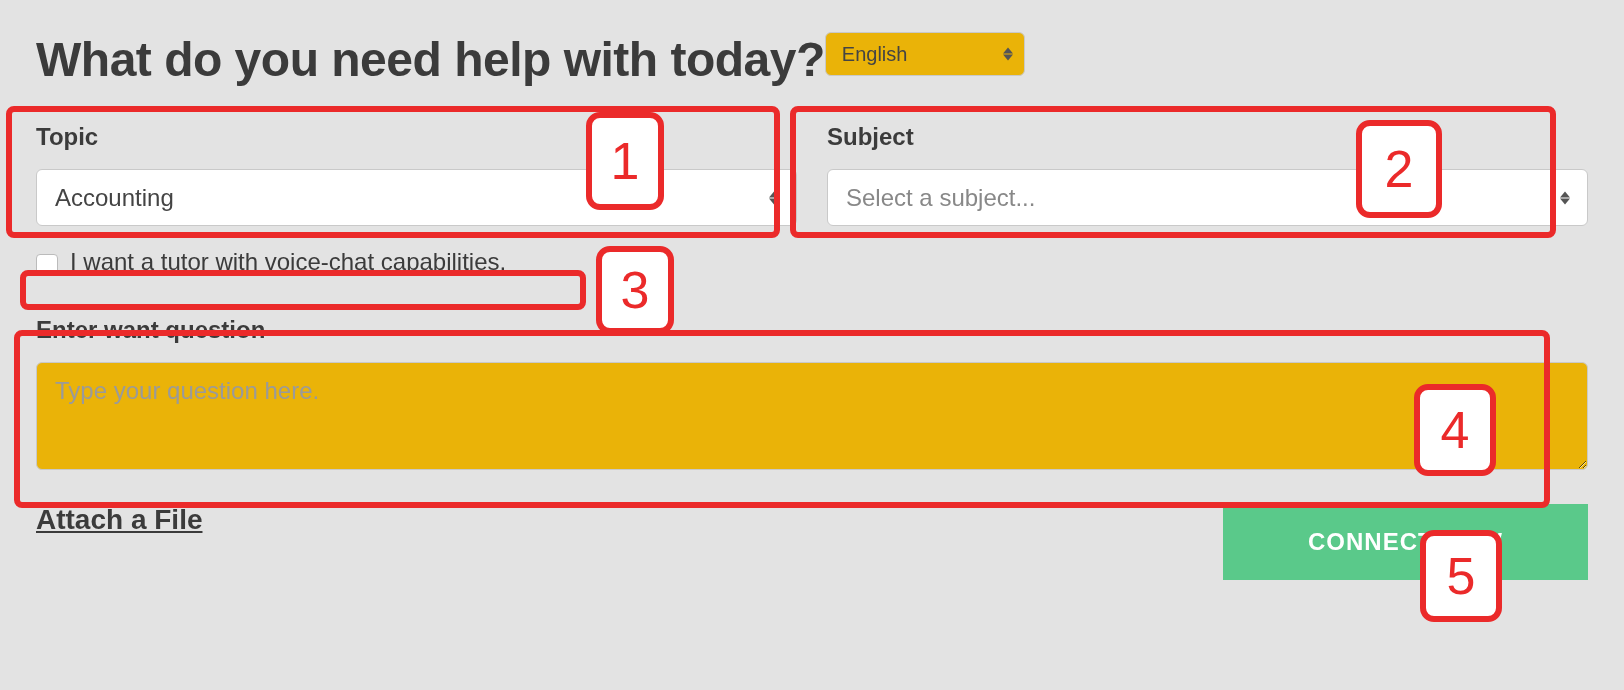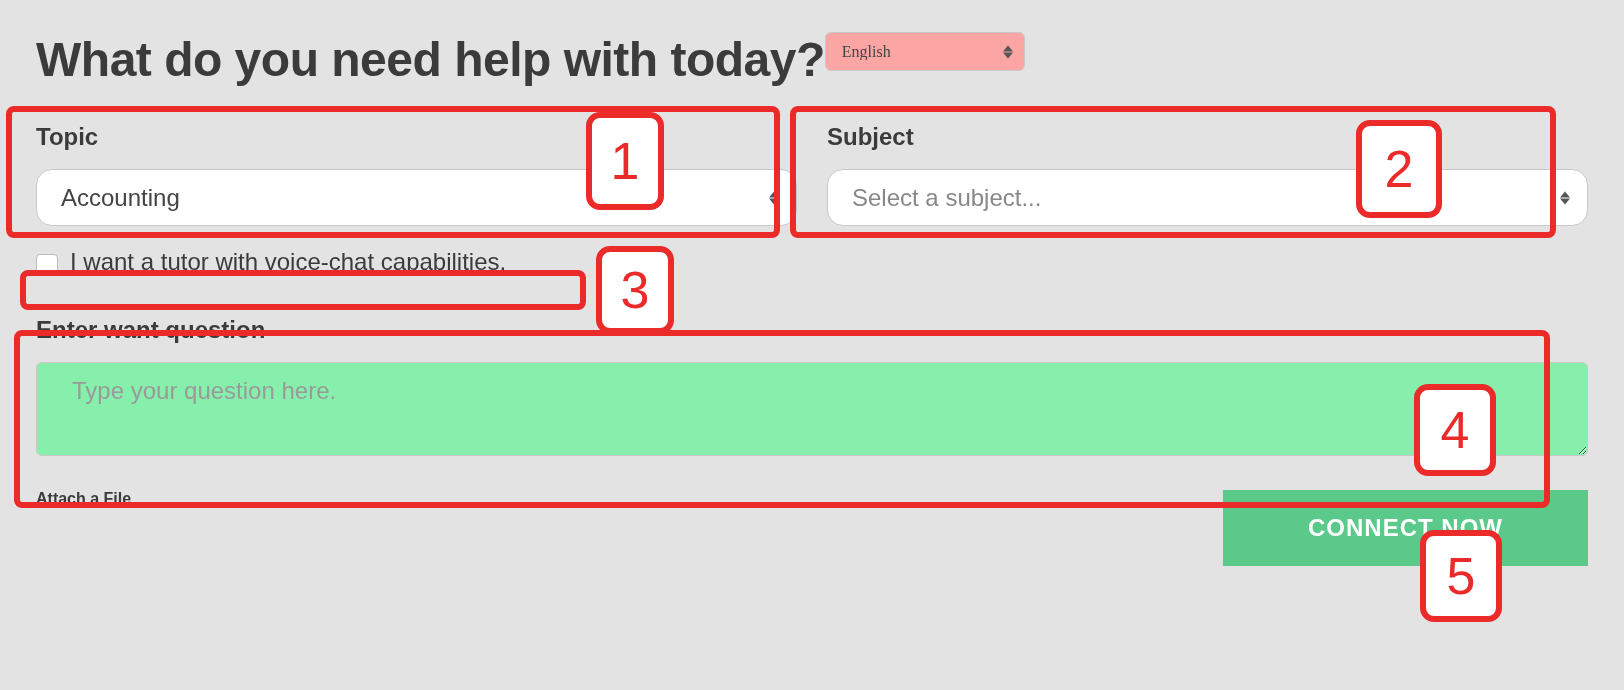--- a/index.html
+++ b/index.html
@@ -27,28 +27,27 @@
     font-weight: 700;
     color: #3b3b3b;
     letter-spacing: -0.5px;
   }
   .lang-select-wrap {
     position: relative;
   }
   .lang-select {
     appearance: none;
     -webkit-appearance: none;
-    background: #fca5a5;
+    background: #eab308;
     border: 1px solid #c9c9c9;
     border-radius: 6px;
-    font-size: 16px;
+    font-size: 20px;
     color: #444;
     padding: 10px 48px 10px 16px;
     min-width: 200px;
-    font-family: Liberation Serif, serif;
   }
   .caret-updown {
     position: absolute;
     right: 12px;
     top: 50%;
     transform: translateY(-50%);
     pointer-events: none;
     display: flex;
     flex-direction: column;
     gap: 1px;
@@ -94,24 +93,24 @@
     color: #3b3b3b;
     margin-bottom: 18px;
   }
   .select-wrap { position: relative; }
   .big-select {
     appearance: none;
     -webkit-appearance: none;
     width: 100%;
     background: #fff;
     border: 1px solid #c9c9c9;
-    border-radius: 16px;
+    border-radius: 6px;
     font-size: 24px;
     color: #444;
-    padding: 14px 50px 14px 24px;
+    padding: 14px 50px 14px 18px;
   }
   .big-select.placeholder { color: #888; }
 
   .checkbox-row {
     display: flex;
     align-items: flex-end;
     gap: 12px;
     font-size: 24px;
     color: #3b3b3b;
     margin-bottom: 40px;
@@ -121,39 +120,39 @@
     border: 1px solid #bbb;
     border-radius: 4px;
     background: #fff;
     appearance: none;
     cursor: pointer;
   }
 
   .question-block { margin-bottom: 30px; }
   .question-textarea {
     width: 100%;
-    height: 94px;
-    background: #86efac;
+    height: 108px;
+    background: #eab308;
     border: 1px solid #c9c9c9;
     border-radius: 6px;
     font-size: 24px;
     font-family: inherit;
     color: #444;
-    padding: 14px 35px;
+    padding: 14px 18px;
     resize: both;
   }
   .question-textarea::placeholder { color: #9a9a9a; }
 
   .footer-row {
     display: flex;
     align-items: flex-start;
     justify-content: space-between;
   }
   .attach-link {
-    font-size: 16px;
+    font-size: 28px;
     font-weight: 700;
     color: #3b3b3b;
     text-decoration: underline;
     cursor: pointer;
   }
   .connect-btn {
     background: #5ac98a;
     color: #fff;
     font-size: 24px;
     font-weight: 700;

